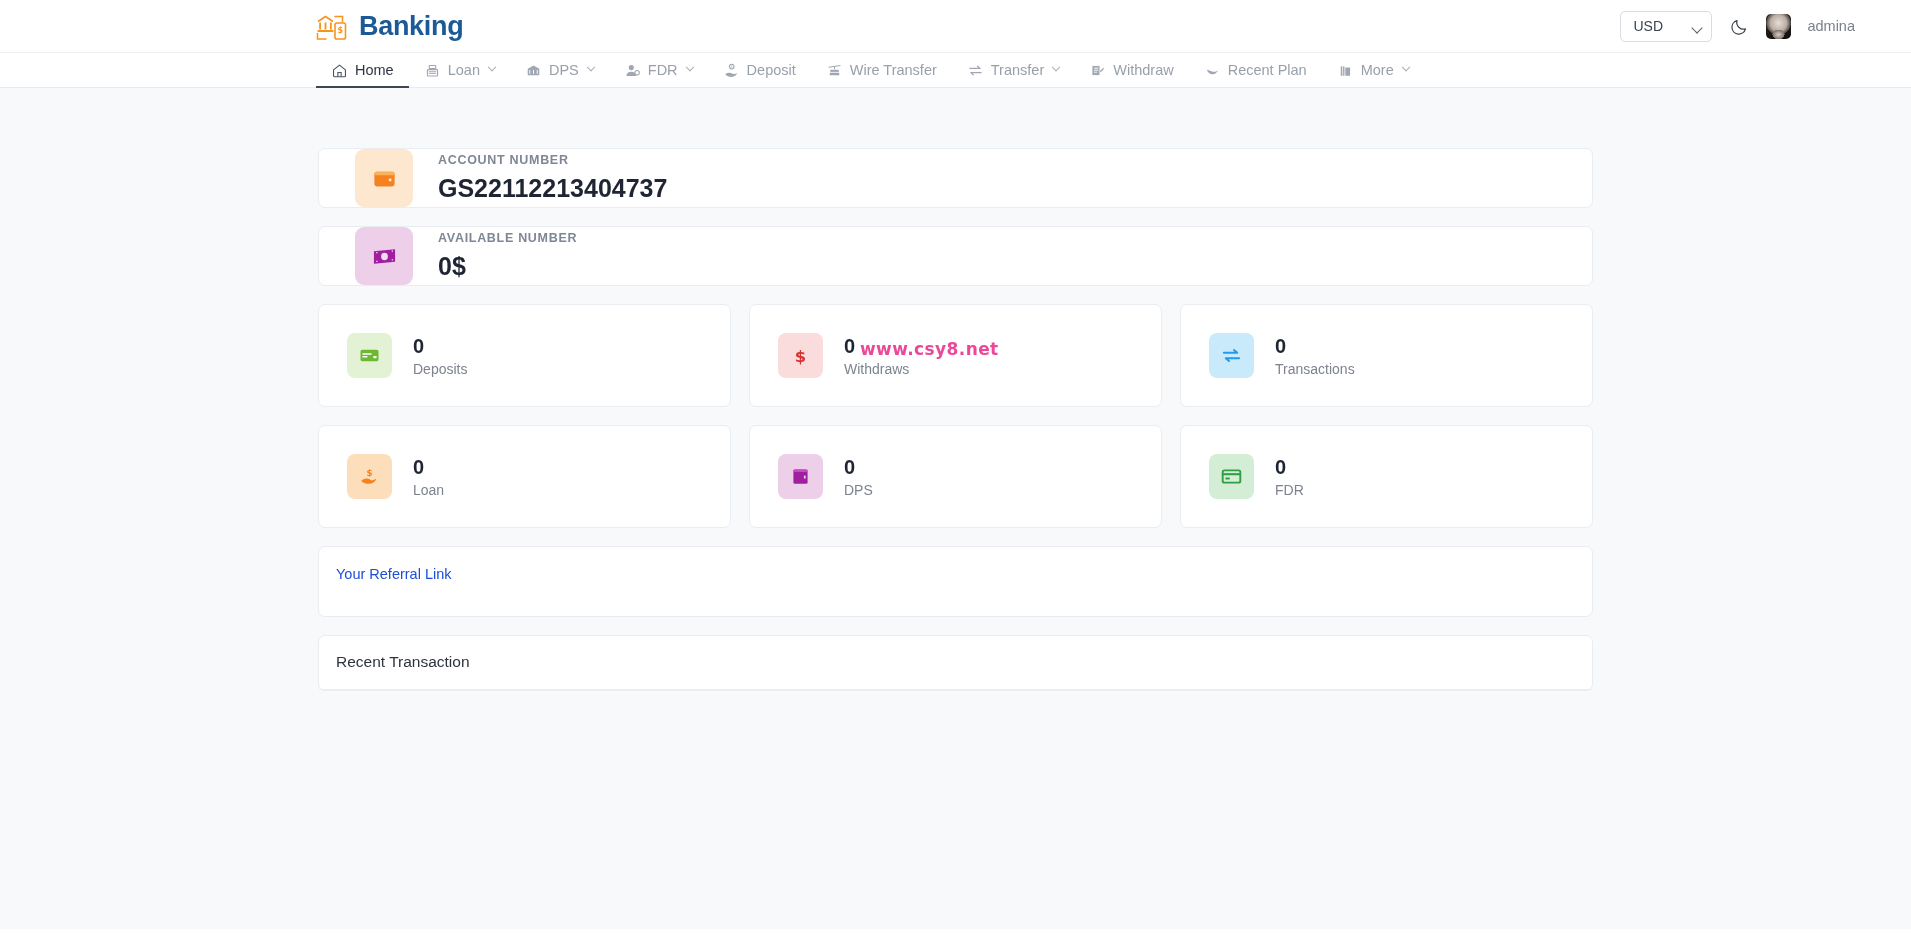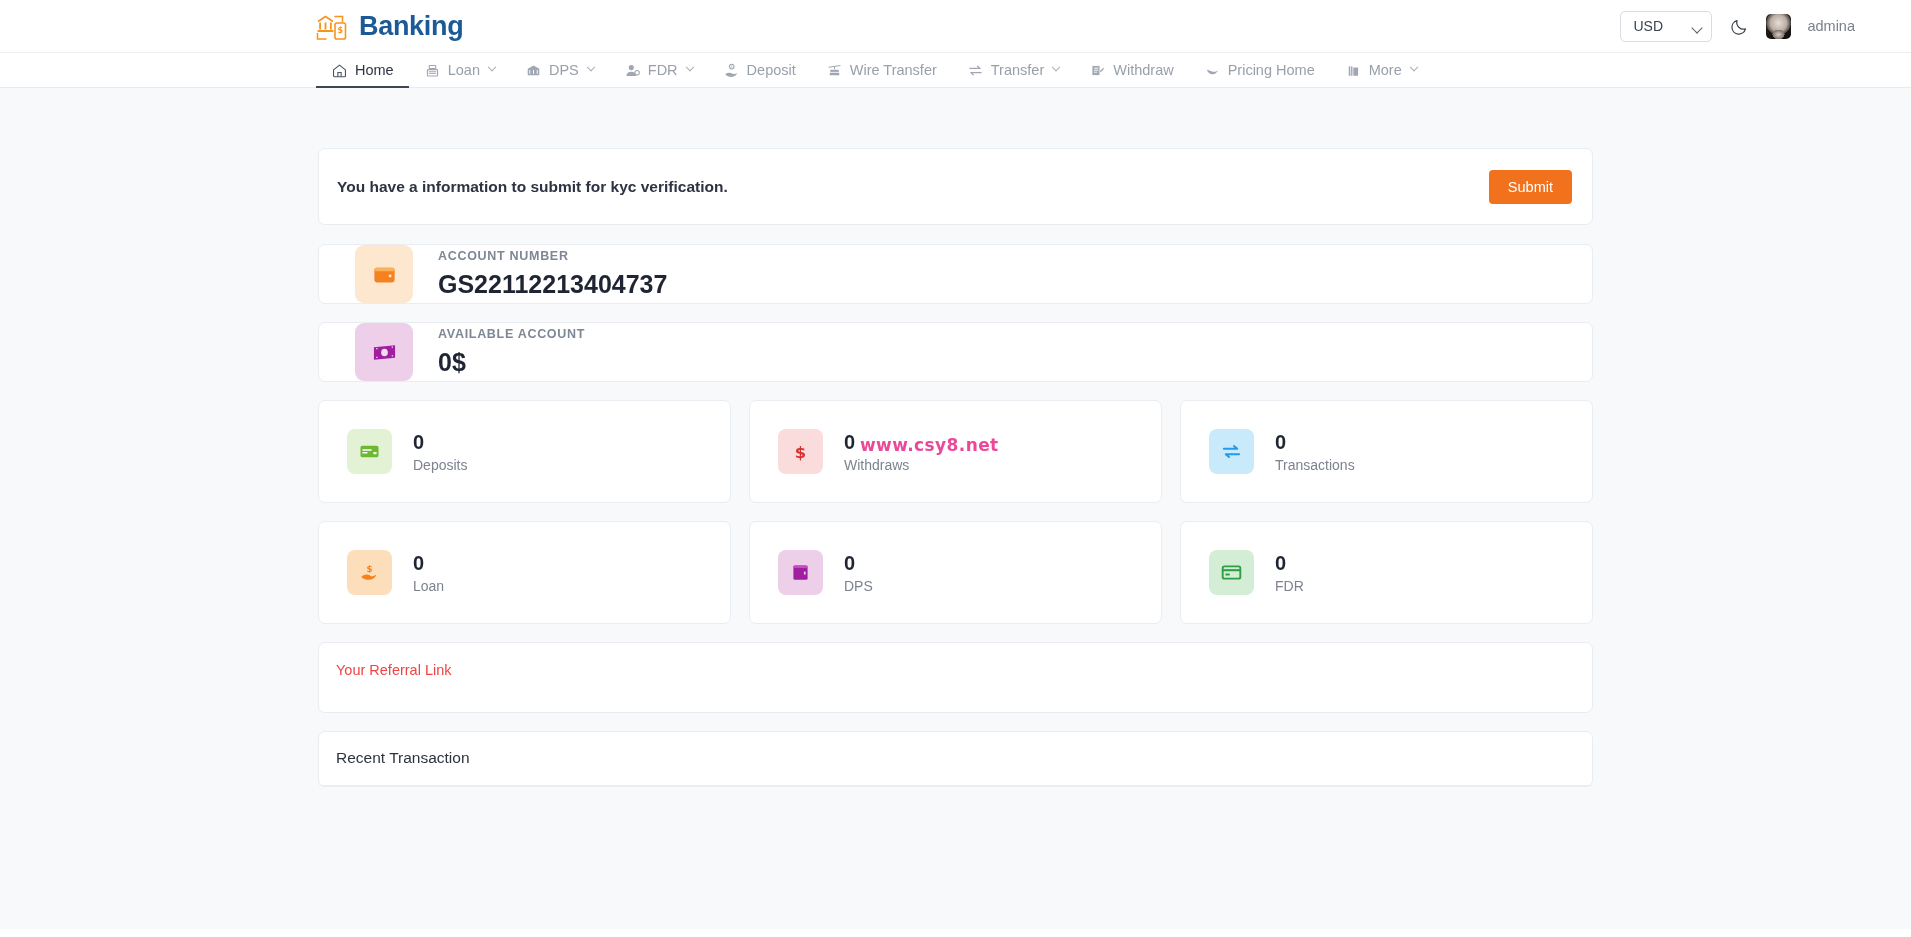--- a/index.html
+++ b/index.html
@@ -247,21 +247,21 @@
     text-shadow: 0 0 1px #ffffff;
   }
 
   
   .referral {
     padding: 19px 17px 20px 17px;
     margin-bottom: 18px;
   }
   .referral-title {
     font-size: 14.5px;
-    color: #ef4444;
+    color: #1d4ed8;
     margin-bottom: 14px;
   }
   .referral-row {
     position: relative;
     background: #e8ecf1;
     border-radius: 22px;
     height: 40px;
     display: flex;
     align-items: center;
     padding: 0 60px 0 18px;
@@ -414,41 +414,37 @@
       <path d="M6 7.2h5M6 9.6h5M6 12h3.4" stroke="#ffffff" stroke-width="1.1"></path>
       <path d="M16.6 6.6 L12.4 10.8 l-0.3 1.8 1.8-0.3 4.2-4.2z" fill="#a0a7b2" stroke="#ffffff" stroke-width="0.7"></path>
     </svg>
     <span>Withdraw</span>
   </div>
 
   <div class="nav-item">
     <svg class="nav-ico" viewBox="0 0 20 20">
       <path d="M3.4 9.2c1.2 4 5 6.2 8.4 5 2.2-0.8 3.8-2.6 4.6-4.6-2 1.6-4.4 2.2-6.8 1.6-2.4-0.6-4.4-1.6-6.2-2z" fill="#a0a7b2"></path>
     </svg>
-    <span>Pricing Home</span>
+    <span>Recent Plan</span>
   </div>
 
   <div class="nav-item">
     <svg class="nav-ico" viewBox="0 0 20 20">
       <rect x="4.4" y="5.2" width="4.4" height="11" fill="#a0a7b2"></rect>
       <rect x="9.8" y="6.6" width="5.6" height="9.6" rx="0.6" fill="#a0a7b2"></rect>
       <path d="M6.6 5.2 V16.2" stroke="#ffffff" stroke-width="0.9"></path>
     </svg>
     <span>More</span>
     <i class="caret"></i>
   </div>
 </div>
 
 <div class="page">
   <div class="container">
 
-    <div class="card kyc">
-      <span class="kyc-text">You have a information to submit for kyc verification.</span>
-      <button class="submit-btn">Submit</button>
-    </div>
 
     <div class="row-2">
 
       <div class="card info-card">
         <span class="tile" style="background:#fde8cf">
           <svg width="27" height="27" viewBox="0 0 24 24">
             <rect x="3" y="6" width="18" height="13" rx="2.2" fill="#f58220"></rect>
             <rect x="3" y="6" width="18" height="3.2" rx="1.4" fill="#fbb05a"></rect>
             <circle cx="17" cy="13.4" r="1.3" fill="#fde8cf"></circle>
           </svg>
@@ -461,21 +457,21 @@
 
       <div class="card info-card">
         <span class="tile" style="background:#edcfe9">
           <svg width="27" height="27" viewBox="0 0 24 24">
             <path d="M2.6 7.4 L21.4 5.6 L21.4 16.6 L2.6 18.4 Z" fill="#a01fa0"></path>
             <ellipse cx="12" cy="12" rx="3" ry="3.4" fill="#f0ddef"></ellipse>
             <path d="M4.6 8.6h1.2M18.4 7.2h1.2M4.6 16.4h1.2M18.4 15h1.2" stroke="#f0ddef" stroke-width="1.1"></path>
           </svg>
         </span>
         <div>
-          <div class="info-label">AVAILABLE ACCOUNT</div>
+          <div class="info-label">AVAILABLE NUMBER</div>
           <div class="info-value">0$</div>
         </div>
       </div>
     </div>
 
     <div class="row-3">
 
       <div class="card stat-card">
         <span class="stat-tile" style="background:#e3f2d4">
           <svg width="23" height="23" viewBox="0 0 24 24">

